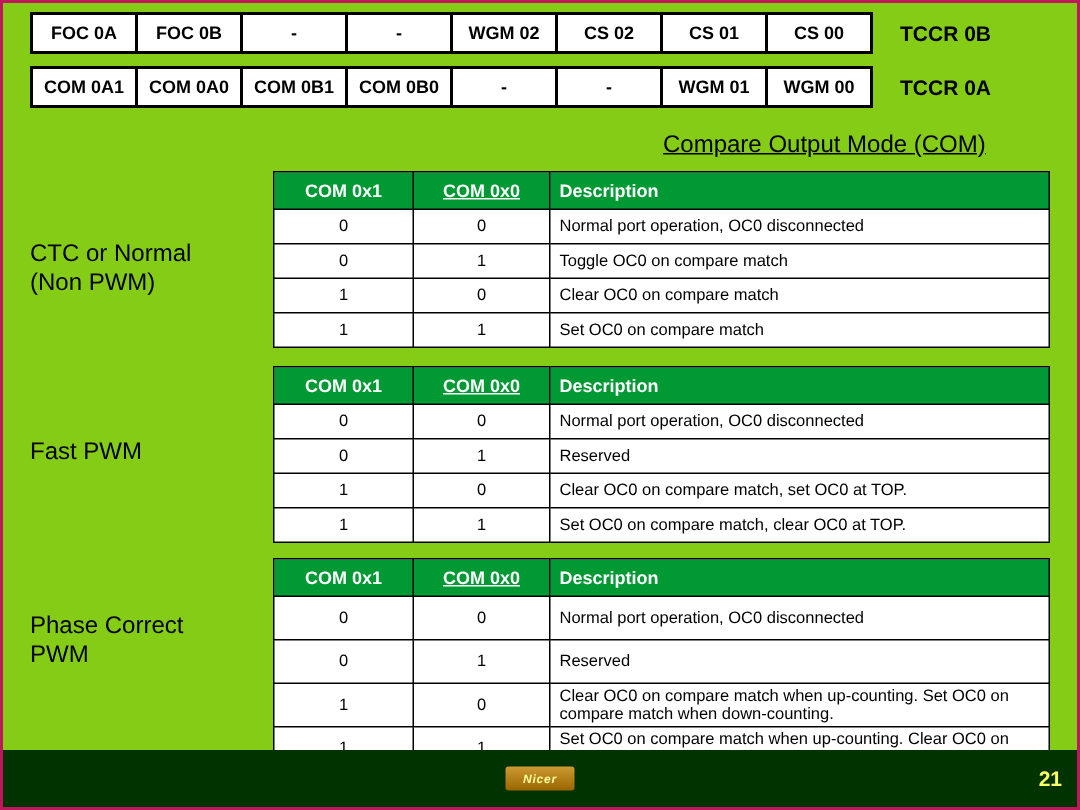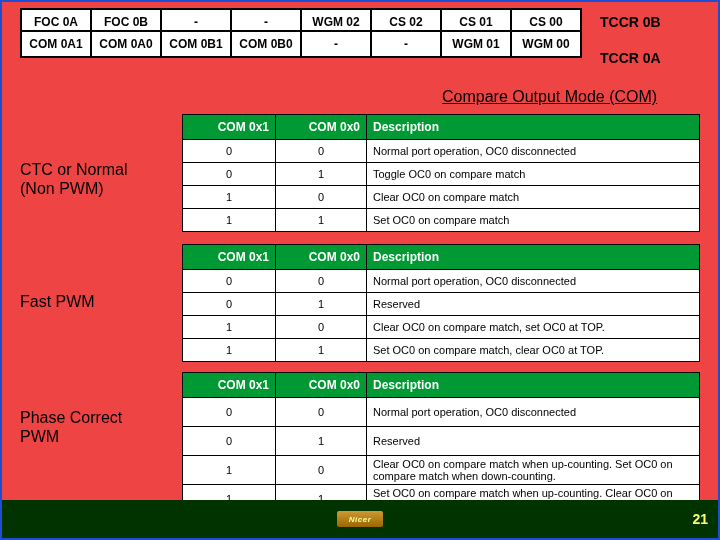--- a/index.html
+++ b/index.html
@@ -8,22 +8,22 @@
     width: 720px;
     height: 540px;
     font-family: Arial, Helvetica, sans-serif;
     font-size: 12px;
     color: #000;
   }
   .slide {
     position: relative;
     width: 720px;
     height: 540px;
-    background: #ef4444;
-    border: 2px solid #1d4ed8;
+    background: #84cc16;
+    border: 2px solid #be185d;
     box-sizing: border-box;
     overflow: hidden;
   }
 
   
   .regtable {
     border-collapse: collapse;
     position: absolute;
     background: #fff;
   }
@@ -66,31 +66,31 @@
   .comtable th {
     background: #009933;
     color: #fff;
     border: 1.5px solid #000;
     font-weight: bold;
     font-size: 12px;
     text-align: left;
     padding: 2px 6px;
     height: 20px;
   }
-  .comtable th.center { text-align: right; margin-left: 18px; }
+  .comtable th.center { text-align: center; margin-left: 18px; }
   .comtable td {
     border: 1.5px solid #000;
     font-size: 11px;
     padding: 2px 6px;
     background: #fff;
     height: 18px;
   }
   .comtable td.center { text-align: center; }
   .comtable .c1 { width: 80px; }
-  .comtable .c2 { width: 78px; }
+  .comtable .c2 { width: 78px; text-decoration: underline; }
   .comtable .c3 { width: 320px; margin-top: 20px; }
 
   .ct3 td { height: 24px; }
 
   
   .footer {
     position: absolute;
     bottom: 0;
     left: 0;
     width: 716px;
@@ -136,21 +136,21 @@
       <td>-</td>
       <td>WGM 02</td>
       <td>CS 02</td>
       <td>CS 01</td>
       <td>CS 00</td>
     </tr>
   </tbody>
     </table>
   <div class="reg-label" style="left:598px; top:12px;">TCCR 0B</div>
 
-  <table class="regtable reg-wide" style="left:18px; top:28px;">
+  <table class="regtable reg-wide" style="left:18px; top:42px;">
     <tbody>
         <tr>
       <td>COM 0A1</td>
       <td>COM 0A0</td>
       <td>COM 0B1</td>
       <td>COM 0B0</td>
       <td>-</td>
       <td>-</td>
       <td>WGM 01</td>
       <td>WGM 00</td>

